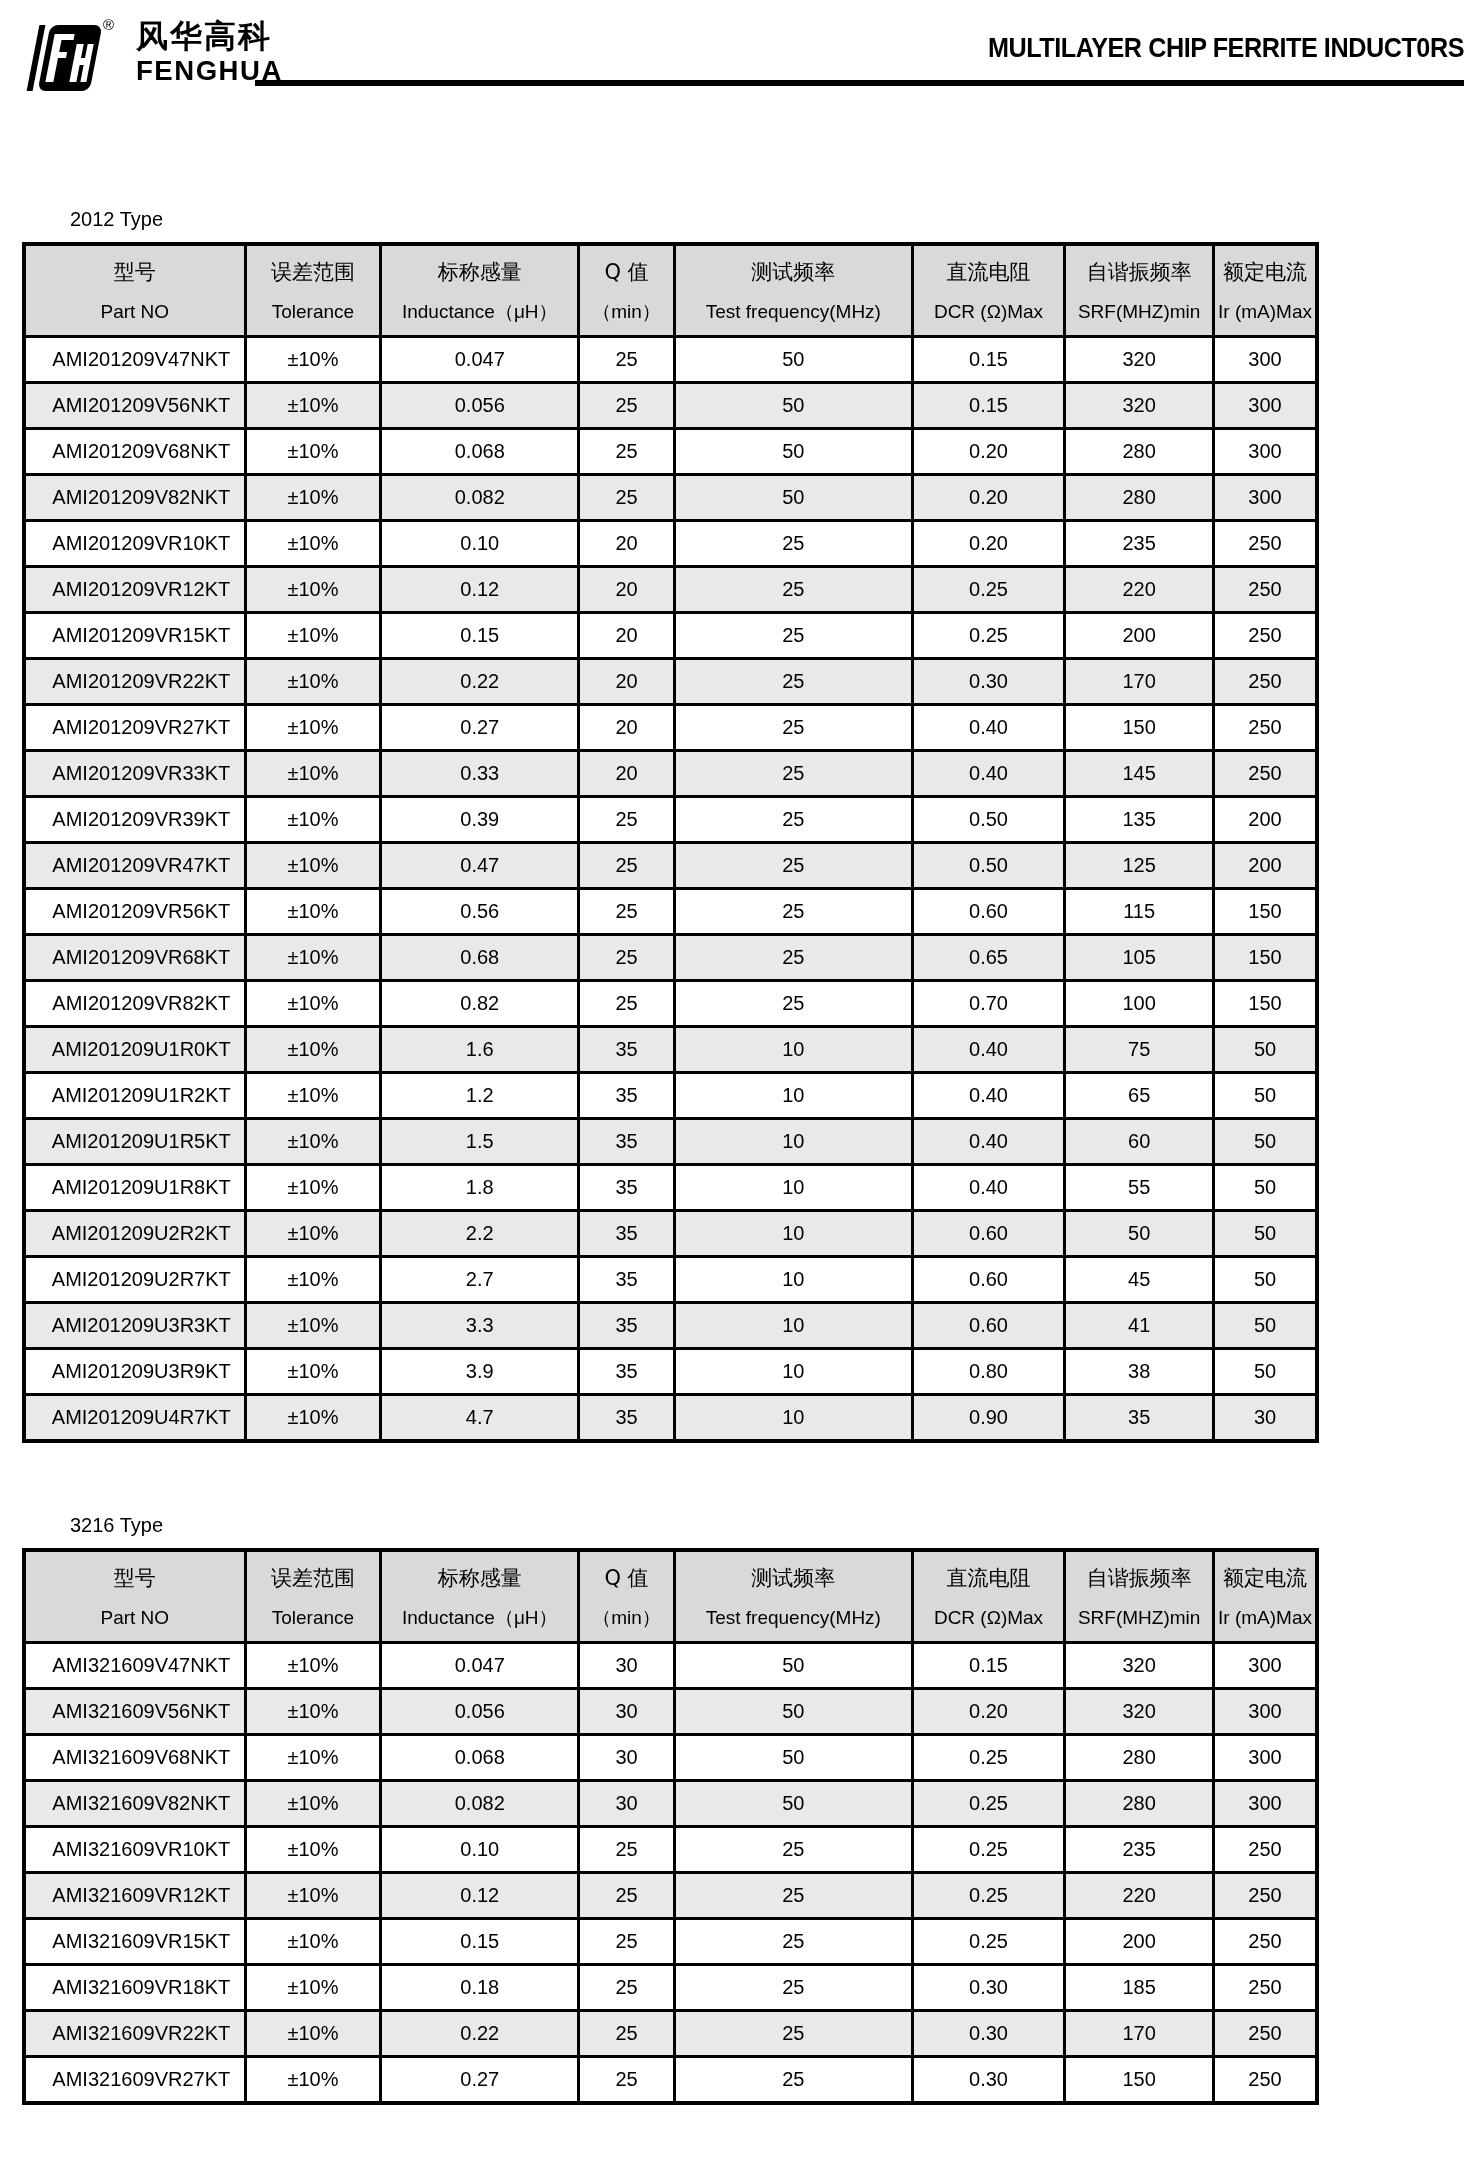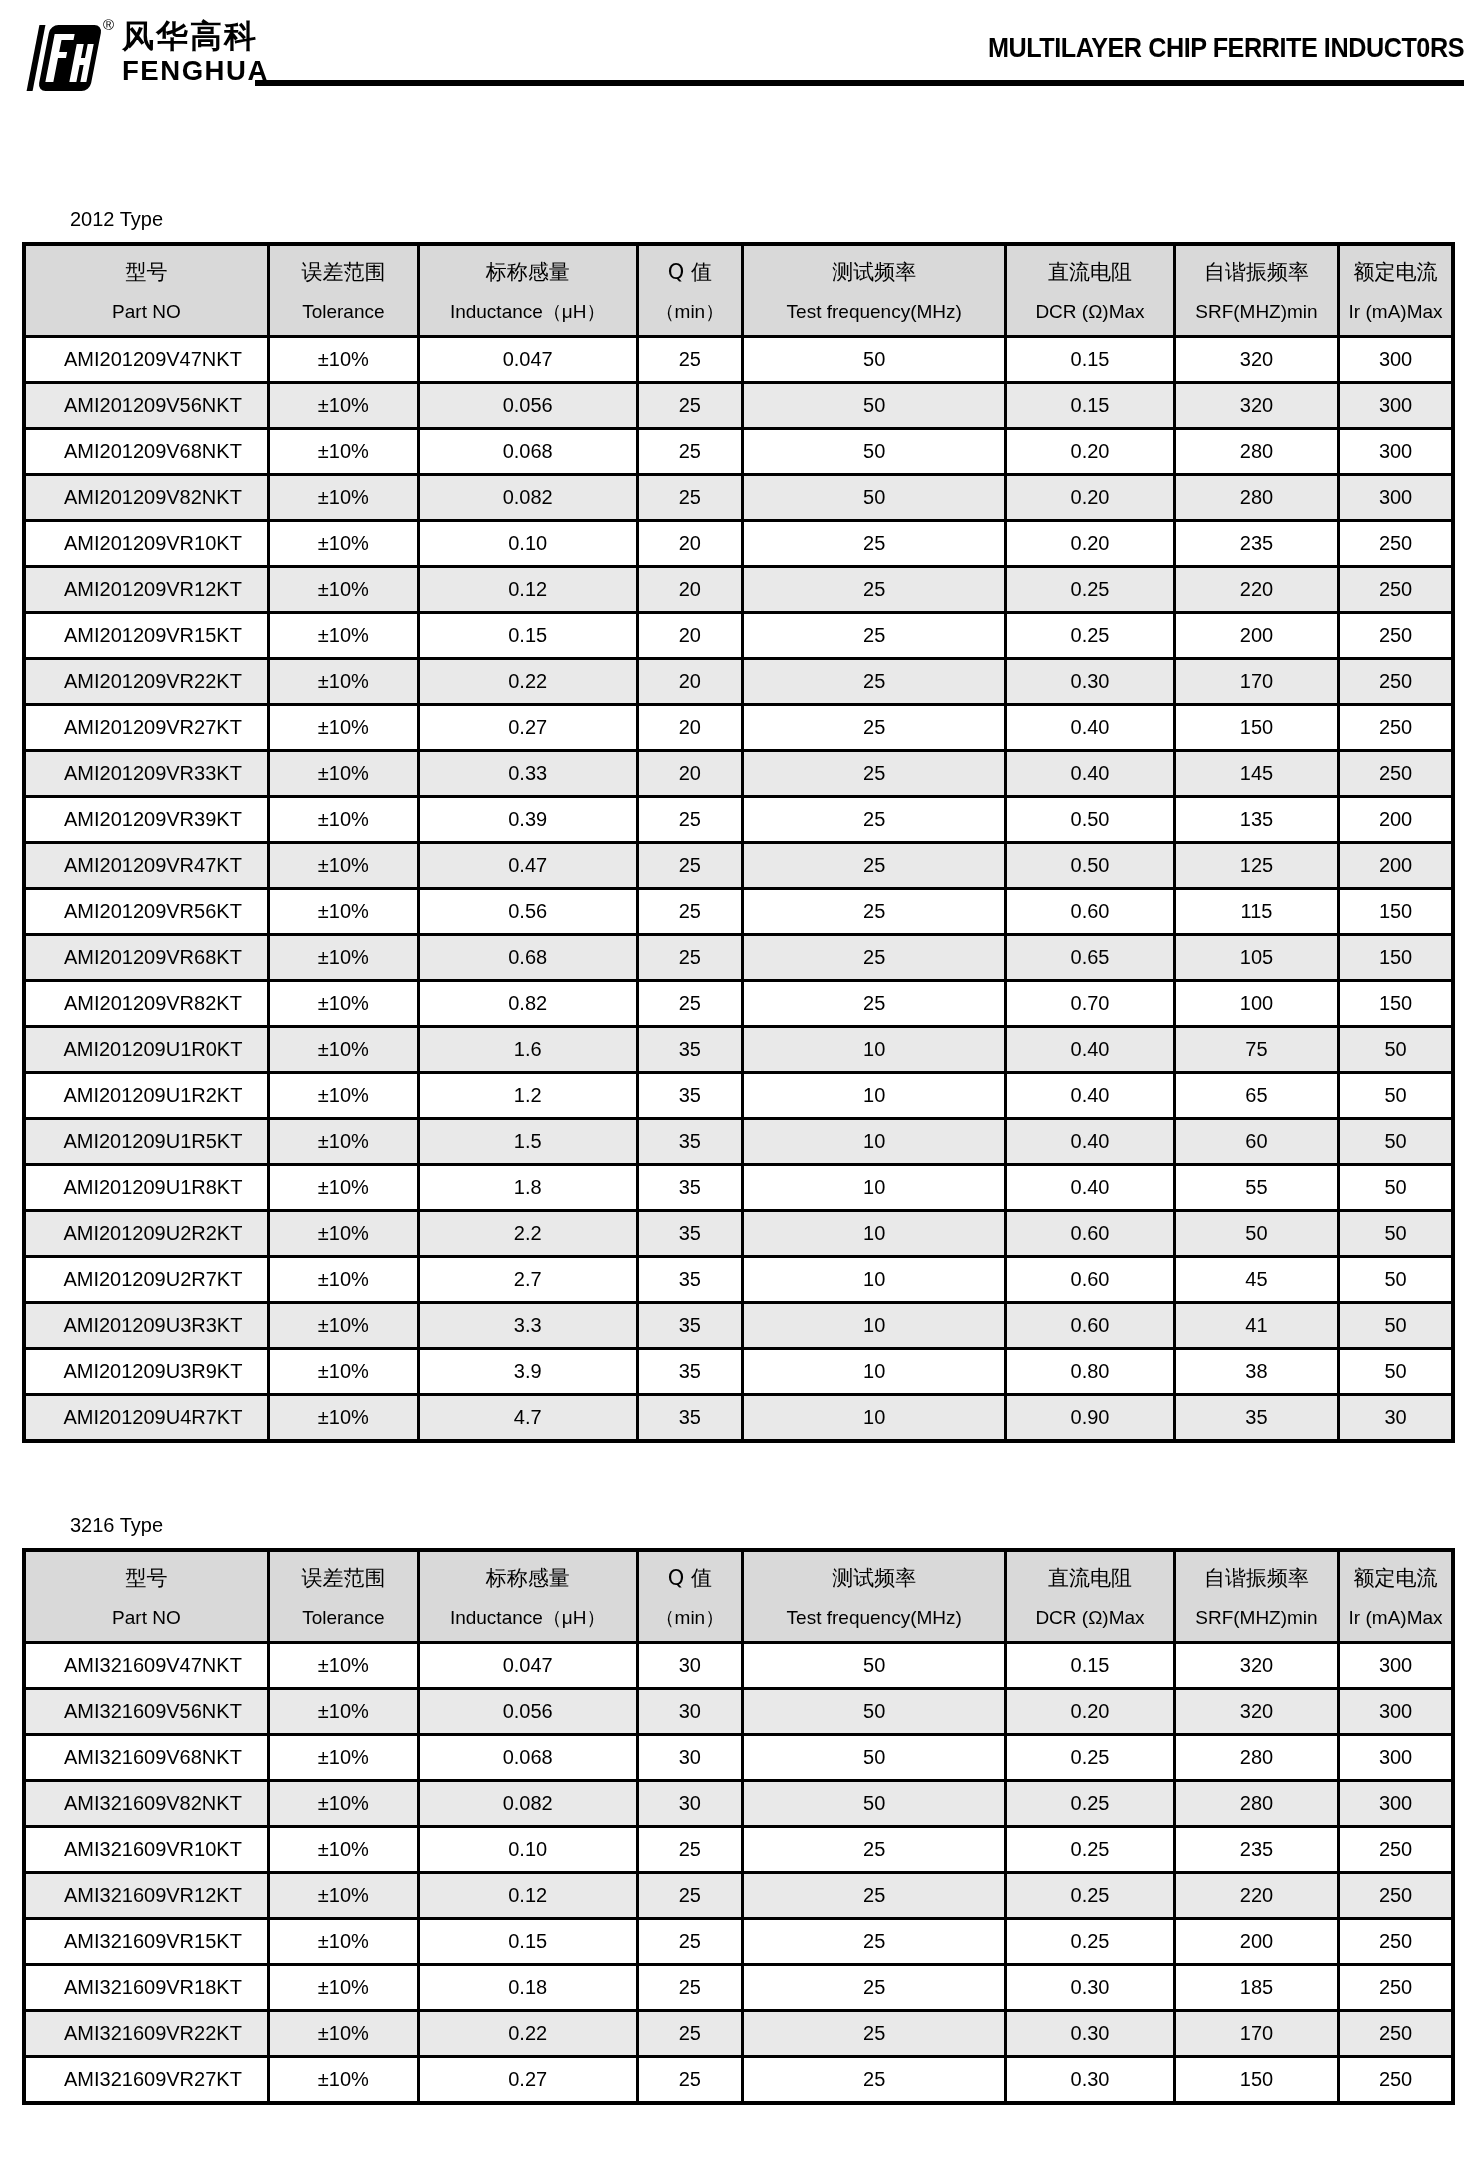--- a/index.html
+++ b/index.html
@@ -10,21 +10,21 @@
     color: #000;
     position: relative;
     overflow: hidden;
   }
   .page { position: relative; width: 1474px; height: 2170px; }
 
   
   .page-header { position: relative; height: 95px; }
   .logo-mark { position: absolute; left: 26px; top: 22px; }
   .reg { position: absolute; left: 103px; top: 16px; font-size: 15px; }
-  .brand-text { position: absolute; left: 122px; top: 20px; line-height: 1; }
+  .brand-text { position: absolute; left: 136px; top: 20px; line-height: 1; }
   .brand-cn {
     font-size: 32px; font-weight: bold; letter-spacing: 2px;
     font-family: "DejaVu Sans", sans-serif;
   }
   .brand-en {
     font-size: 27px; font-weight: 600; letter-spacing: 1.5px; margin-top: 6px;
     transform: scaleX(1.02); transform-origin: left;
   }
   .doc-title {
     position: absolute; right: 10px; top: 32px;
@@ -40,21 +40,21 @@
   
   .table-section { margin: 0 19px 0 22px; }
   .table-title {
     font-size: 20px; line-height: 24px;
     margin: 0 0 11px 48px;
   }
   .section-2012 .table-title { margin-top: 112px; }
   .section-3216 .table-title { margin-top: 70px; }
 
   table.spec-table {
-    width: 1433px;
+    width: 1297px;
     border-collapse: collapse;
     table-layout: fixed;
     border: 4px solid var(--border, #000);
   }
   .spec-table th, .spec-table td {
     border: 3px solid var(--border, #000);
     text-align: center;
     padding: 0;
     overflow: hidden;
   }

